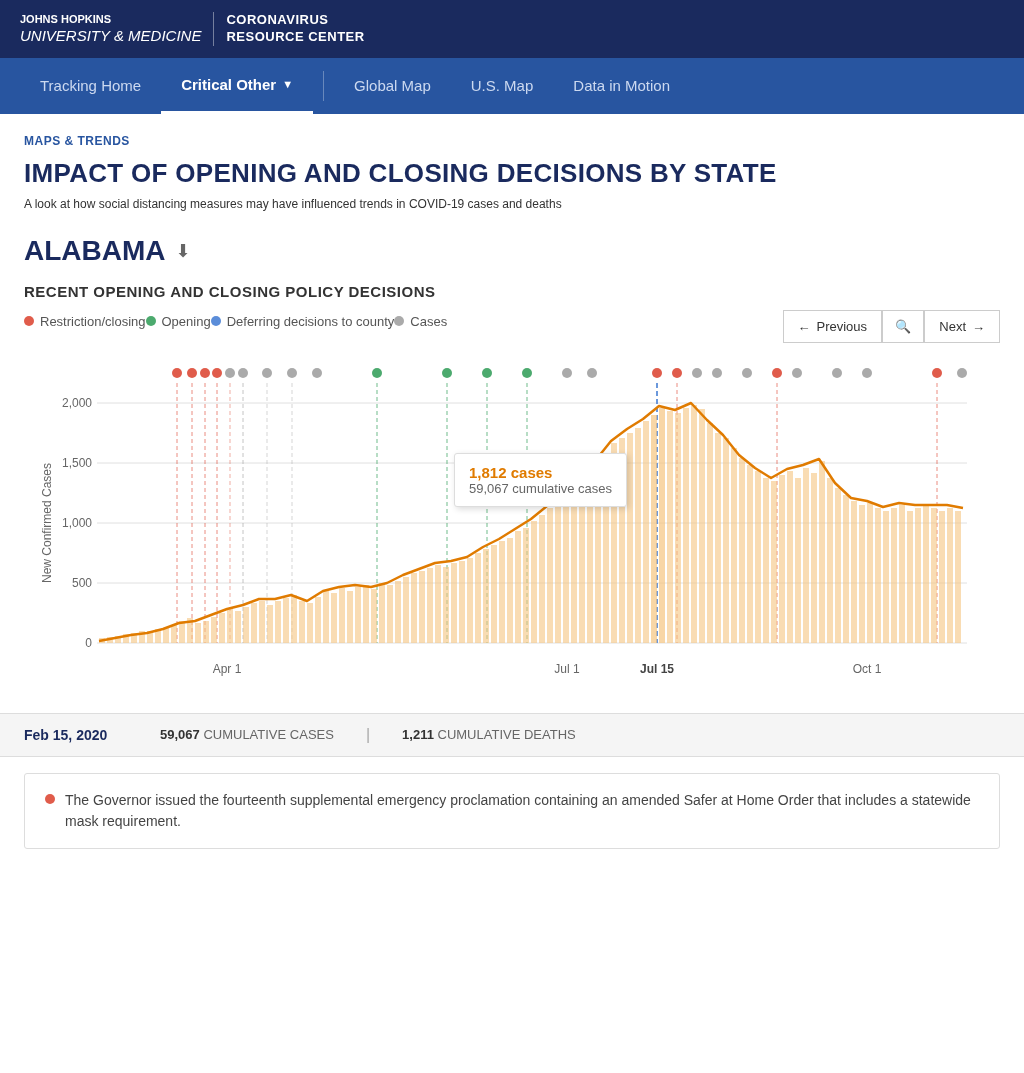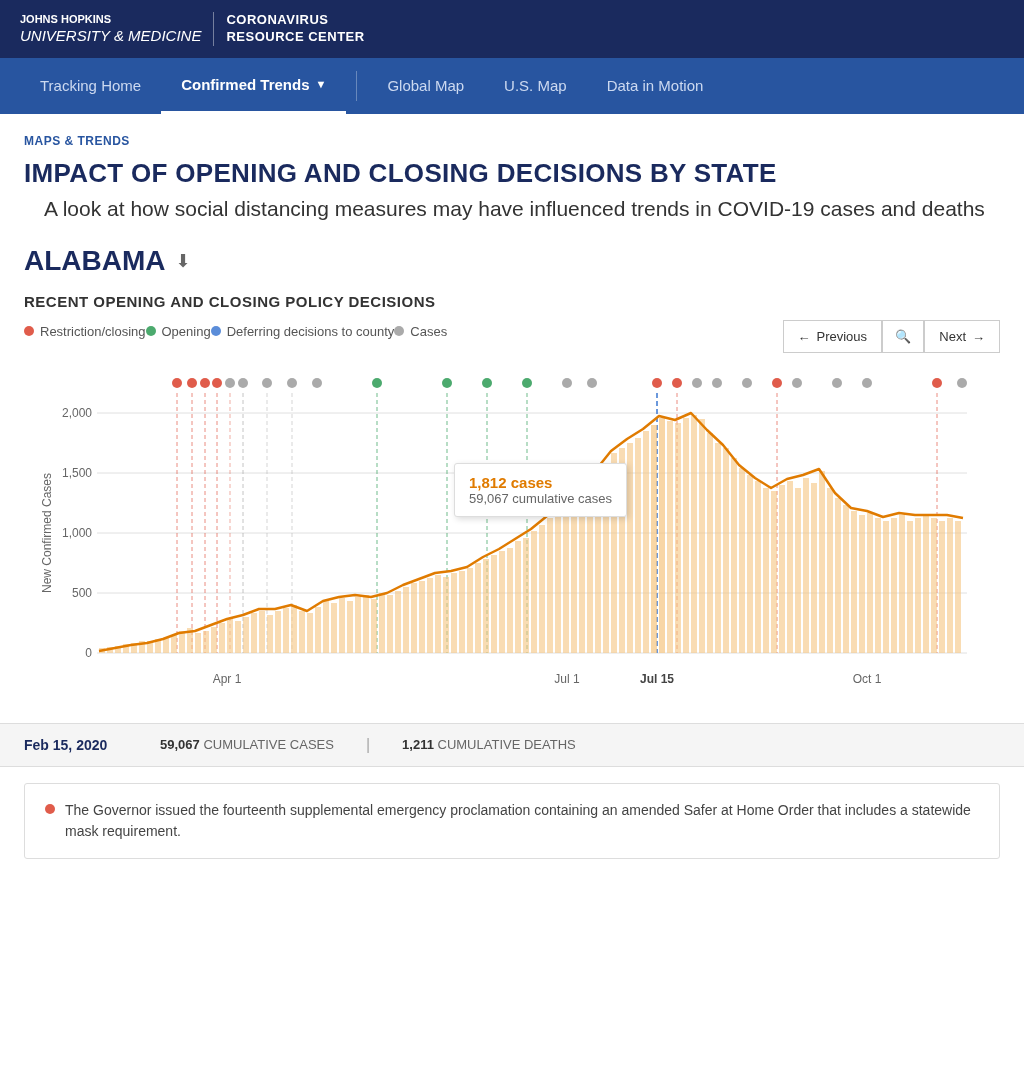--- a/index.html
+++ b/index.html
@@ -79,23 +79,22 @@
     .page-title {
       color: #1a2a5e;
       font-size: 26px;
       font-weight: bold;
       text-transform: uppercase;
       margin-bottom: 8px;
       letter-spacing: 0.3px;
     }
     .page-subtitle {
       color: #333;
-      font-size: 21px;
+      font-size: 12px;
       margin-bottom: 24px;
-      margin-left: 20px;
     }
 
     
     .state-heading {
       display: flex;
       align-items: center;
       gap: 10px;
       margin-bottom: 16px;
     }
     .state-name {
@@ -331,21 +330,21 @@
     <div class="crc-title">
       <div>CORONAVIRUS</div>
       <div>RESOURCE CENTER</div>
     </div>
   </div>
 </div>
 
 <nav class="nav-bar">
   <a class="nav-item">Tracking Home</a>
   <a class="nav-item active">
-    <span>Confirmed Trends</span>
+    <span>Critical Other</span>
     <span style="font-size:11px;">▼</span>
   </a>
   <div class="nav-divider"></div>
   <a class="nav-item">Global Map</a>
   <a class="nav-item">U.S. Map</a>
   <a class="nav-item">Data in Motion</a>
 </nav>
 
 <div class="main-content">
 

